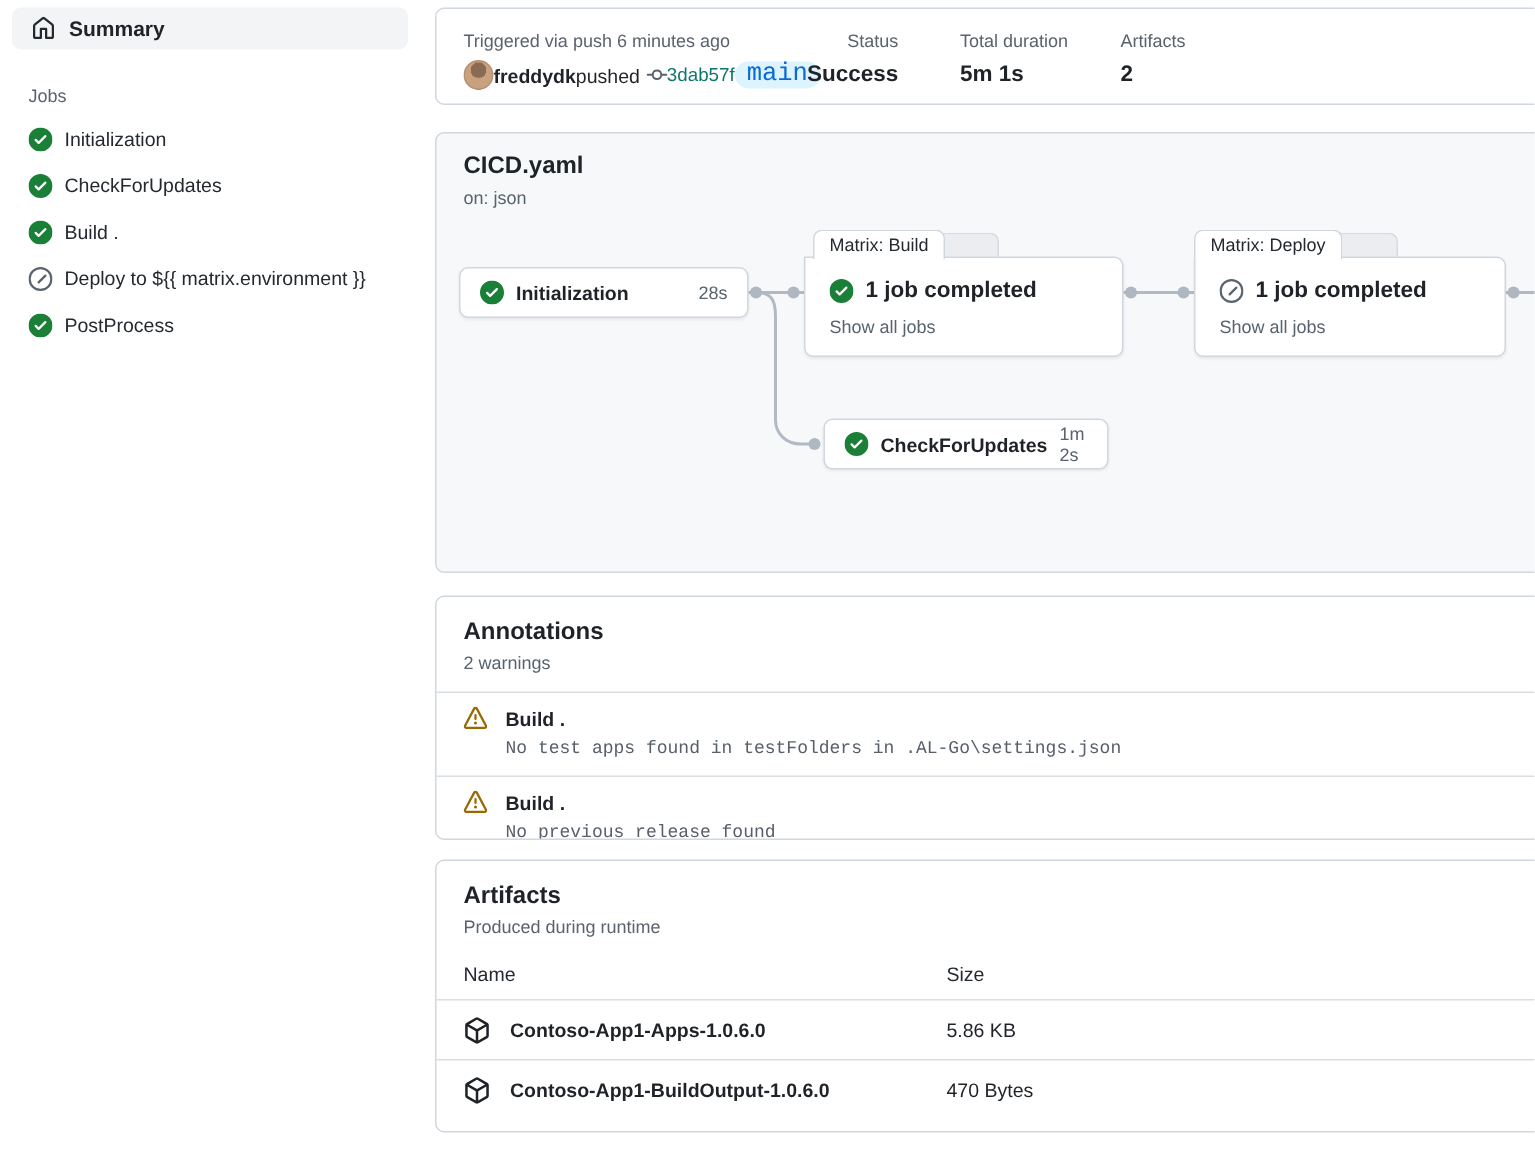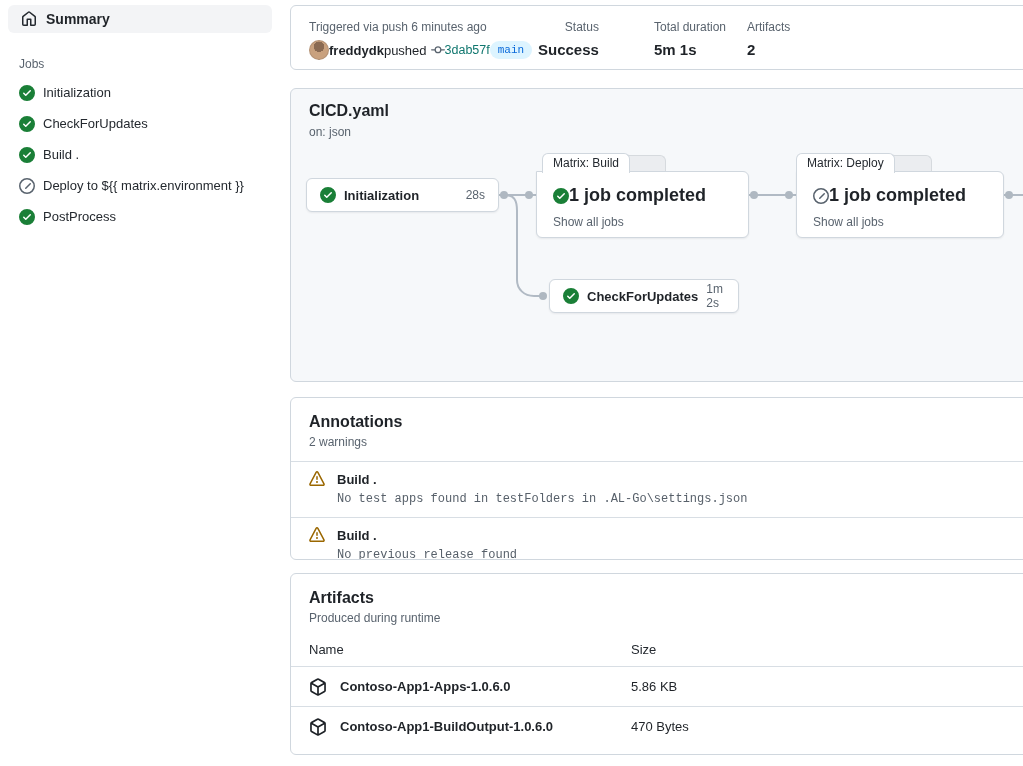--- a/index.html
+++ b/index.html
@@ -32,32 +32,32 @@
     overflow:hidden;
   }
 
   
   .run-header { height:65px; margin-bottom:18px; position:relative; }
   .rh-col { position:absolute; top:13px; }
   .rh-label { font-size:12px; color:#59636e; line-height:16px; }
   .rh-value { margin-top:5px; font-size:15px; font-weight:700; line-height:20px; }
   .rh-trigger { left:18px; }
   .rh-status { left:247px;text-align:right; }
-  .rh-duration { left:363px; }
+  .rh-duration { left:349px; }
   .rh-artifacts { left:456px; }
   .actor-row { margin-top:5px; display:flex; align-items:center; gap:0; font-size:13px; }
   .avatar {
     width:20px; height:20px; border-radius:50%; flex:0 0 20px;
     background:radial-gradient(circle at 50% 32%, #8a6a52 0 34%, #c9a17e 35% 100%);
     border:1px solid rgba(31,35,40,.12);
   }
   .actor-name { font-weight:700; }
   .sha { color:#0f766e; font-size:12.5px; }
   .branch-badge {
-    font-family:"Liberation Mono", monospace; font-size:11px; color:#0969da;
+    font-family:"Liberation Mono", monospace; font-size:17px; color:#0969da;
     background:#ddf4ff; border-radius:10px; padding:2px 8px; line-height:14px; cursor:pointer;
   }
 
   
   .graph-card { height:294px; margin-bottom:15px; background:#f6f8fa; position:relative; }
   .graph-title { position:absolute; left:18px; top:13px; font-size:16px; font-weight:700; }
   .graph-sub { position:absolute; left:18px; top:36px; font-size:12px; color:#59636e; }
   .wires { position:absolute; left:0; top:0; }
   .node {
     position:absolute; background:#fff; border:1px solid #d0d7de; border-radius:6px;
@@ -72,21 +72,21 @@
     padding:0 10px; z-index:3; white-space:nowrap;
   }
   .m-ghost {
     position:absolute; height:16px; width:44px; background:#ebedf0;
     border:1px solid #d6dade; border-bottom:none; border-radius:6px 6px 0 0; z-index:1;
   }
   .m-box {
     position:absolute; background:#fff; border:1px solid #d0d7de; border-radius:0 6px 6px 6px;
     box-shadow:0 1px 2px rgba(27,31,36,.07); padding:13px 16px; z-index:2;
   }
-  .m-row { display:flex; align-items:center; font-size:18px; font-weight:700; }
+  .m-row { display:flex; align-items:center; gap:8px; font-size:15px; font-weight:700; }
   .m-link { margin-top:9px; font-size:12px; color:#59636e; cursor:pointer; }
 
   
   .annotations-card { height:163px; margin-bottom:13px; }
   .sec-header { padding:13px 18px 0; }
   .sec-title { font-size:16px; font-weight:700; line-height:21px; }
   .sec-sub { margin-top:2px; font-size:12px; color:#59636e; line-height:16px; }
   .ann-row { border-top:1px solid #d8dee4; margin-top:11px; padding:9px 18px 11px; }
   .ann-row + .ann-row { margin-top:0; }
   .ann-head { display:flex; align-items:center; gap:12px; font-size:13px; font-weight:700; }

